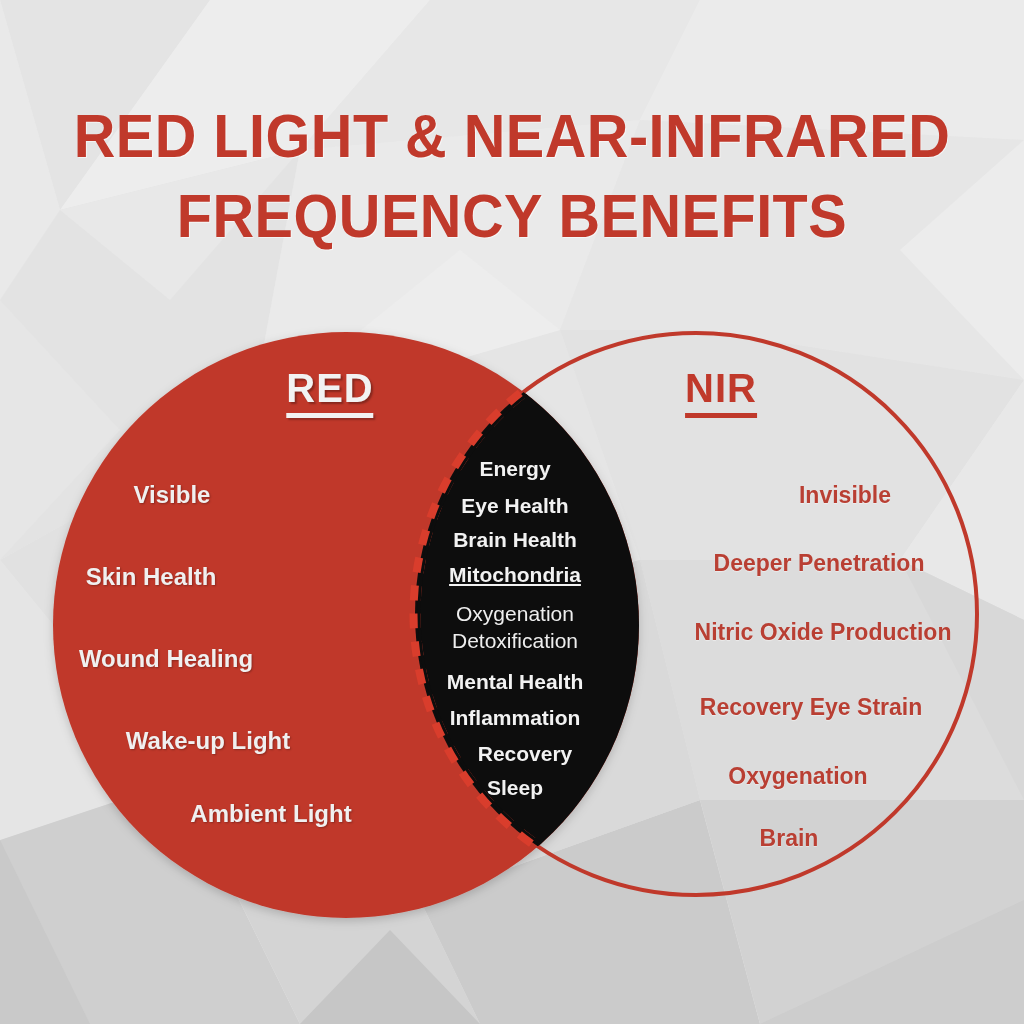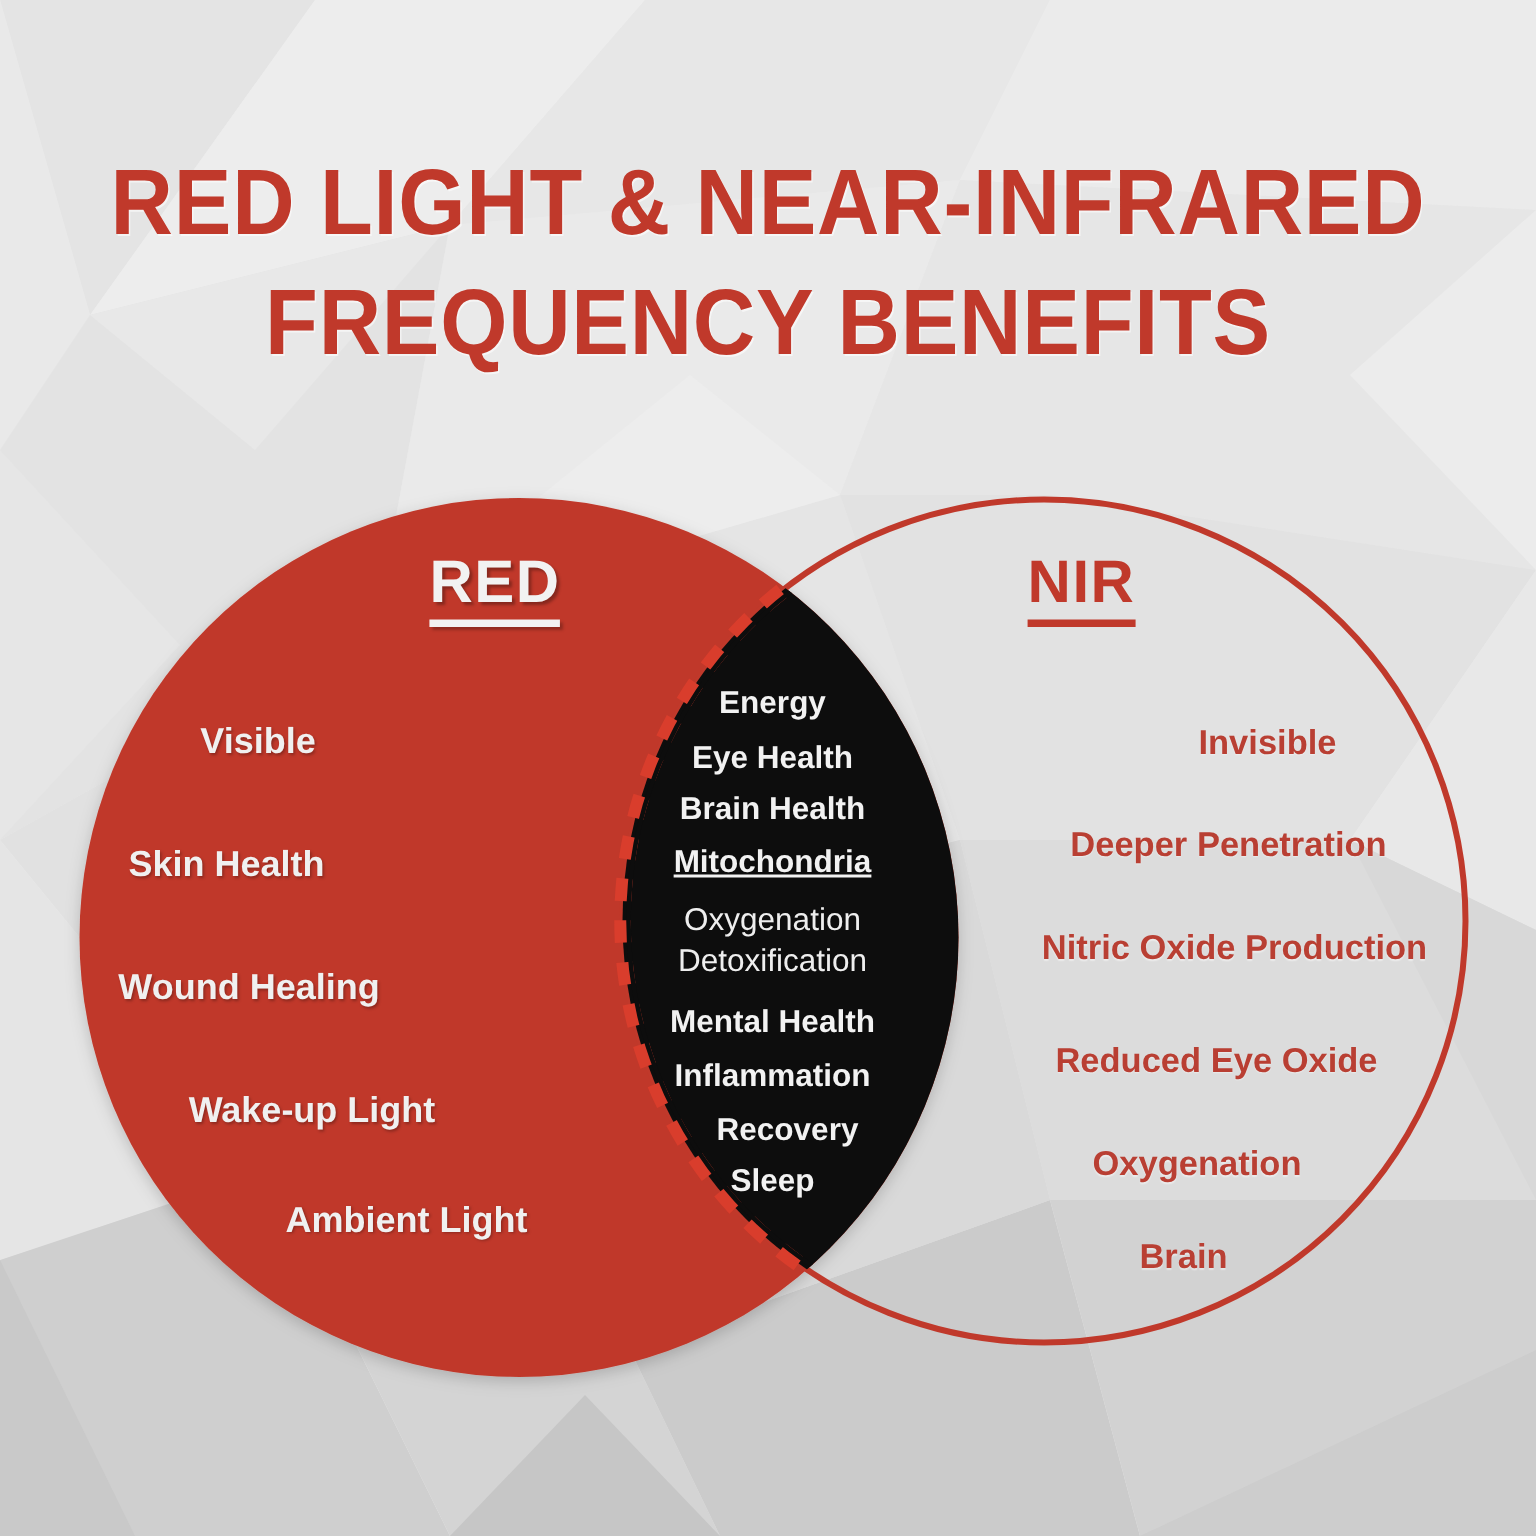--- a/index.html
+++ b/index.html
@@ -208,21 +208,21 @@
 
     <div class="item left" style="left:172px; top:495px;">Visible</div>
     <div class="item left" style="left:151px; top:577px;">Skin Health</div>
     <div class="item left" style="left:166px; top:659px;">Wound Healing</div>
     <div class="item left" style="left:208px; top:741px;text-align:center;">Wake-up Light</div>
     <div class="item left" style="left:271px; top:814px;">Ambient Light</div>
 
     <div class="item right" style="left:845px; top:495px;">Invisible</div>
     <div class="item right" style="left:819px; top:563px;">Deeper Penetration</div>
     <div class="item right" style="left:823px; top:632px;">Nitric Oxide Production</div>
-    <div class="item right" style="left:811px; top:707px;">Reduced Eye Oxide</div>
+    <div class="item right" style="left:811px; top:707px;">Recovery Eye Strain</div>
     <div class="item right" style="left:798px; top:776px;">Oxygenation</div>
     <div class="item right" style="left:789px; top:838px;">Brain</div>
 
     <div class="item mid" style="left:515px; top:469px;text-align:right;">Energy</div>
     <div class="item mid" style="left:515px; top:506px;">Eye Health</div>
     <div class="item mid" style="left:515px; top:540px;">Brain Health</div>
     <div class="item mid" style="left:515px; top:575px;text-decoration:underline;">Mitochondria</div>
     <div class="item mid soft" style="left:515px; top:614px;">Oxygenation</div>
     <div class="item mid soft" style="left:515px; top:641px;">Detoxification</div>
     <div class="item mid" style="left:515px; top:682px;">Mental Health</div>

